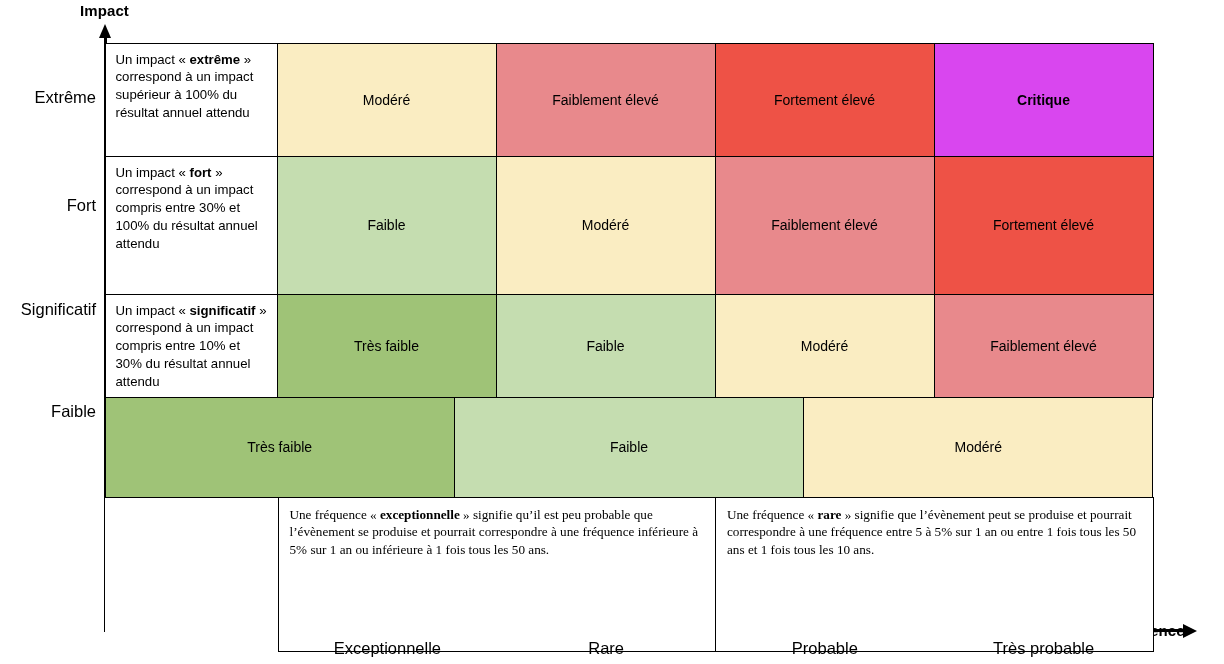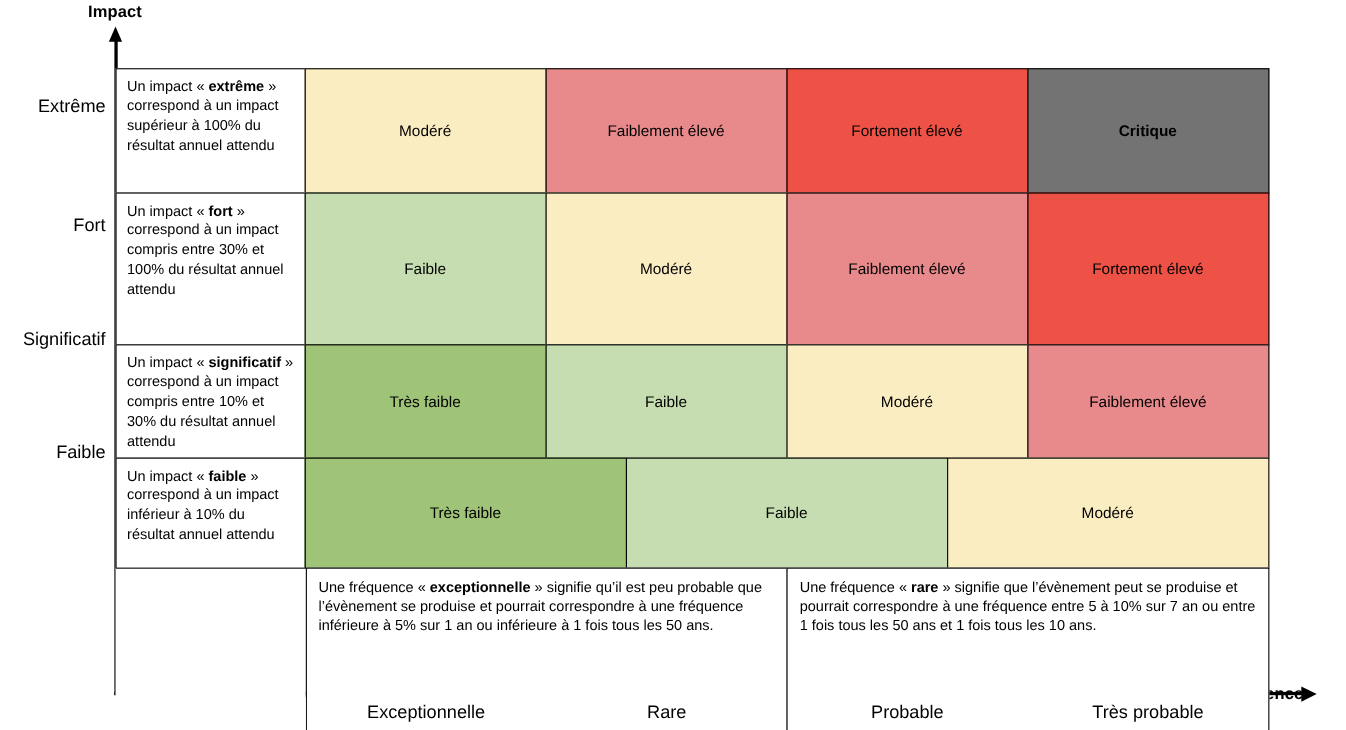--- a/index.html
+++ b/index.html
@@ -56,21 +56,20 @@
     line-height: 1.2;
   }
 
   
   #grid {
     position: absolute;
     left: 105px;
     top: 43px;
     width: 1048px;
     height: 577px;
-    margin-top: 19px;
   }
   .grid-row { display: flex; width: 100%; }
   .cell {
     position: relative;
     border: 1px solid #000;
     margin: -0.5px;
     display: flex;
     align-items: center;
     justify-content: center;
     overflow: hidden;
@@ -101,20 +100,21 @@
   }
   .freq-cell {
     flex: 1 1 0;
     background: #ffffff;
     align-items: flex-start;
     justify-content: flex-start;
     padding: 8px 9px 5px 11px;
     font-size: 13.2px;
     line-height: 1.36;
     text-align: left;
+    font-family: Liberation Serif, serif;
   }
   .desc-cell p, .freq-cell p { margin: 0; }
   .desc-cell b, .freq-cell b { font-weight: bold; }
 
   
   .r0 { height: 113px; }
   .r1 { height: 138px; }
   .r2 { height: 103px; }
   .r3 { height: 100px; }
   .r4 { height: 154px; }
@@ -156,21 +156,21 @@
 
   <div id="grid">
 
     <div class="grid-row r0">
       <div class="cell desc-cell">
         <p><span>Un impact « </span><b>extrême</b><span> » correspond à un impact supérieur à 100% du résultat annuel attendu</span></p>
       </div>
       <div class="cell matrix-cell" style="background:#faedc2">Modéré</div>
       <div class="cell matrix-cell" style="background:#e8898c">Faiblement élevé</div>
       <div class="cell matrix-cell" style="background:#ee5246">Fortement élevé</div>
-      <div class="cell matrix-cell critique" style="background:#737373">Critique</div>
+      <div class="cell matrix-cell critique" style="background:#d946ef">Critique</div>
     </div>
 
     <div class="grid-row r1">
       <div class="cell desc-cell">
         <p><span>Un impact « </span><b>fort</b><span> » correspond à un impact compris entre 30% et 100% du résultat annuel attendu</span></p>
       </div>
       <div class="cell matrix-cell" style="background:#c5ddb0">Faible</div>
       <div class="cell matrix-cell" style="background:#faedc2">Modéré</div>
       <div class="cell matrix-cell" style="background:#e8898c">Faiblement élevé</div>
       <div class="cell matrix-cell" style="background:#ee5246">Fortement élevé</div>
@@ -180,35 +180,32 @@
       <div class="cell desc-cell">
         <p><span>Un impact « </span><b>significatif</b><span> » correspond à un impact compris entre 10% et 30% du résultat annuel attendu</span></p>
       </div>
       <div class="cell matrix-cell" style="background:#9fc377">Très faible</div>
       <div class="cell matrix-cell" style="background:#c5ddb0">Faible</div>
       <div class="cell matrix-cell" style="background:#faedc2">Modéré</div>
       <div class="cell matrix-cell" style="background:#e8898c">Faiblement élevé</div>
     </div>
 
     <div class="grid-row r3">
-      <div class="cell desc-cell">
-        <p><span>Un impact « </span><b>faible</b><span> » correspond à un impact inférieur à 10% du résultat annuel attendu</span></p>
-      </div>
       <div class="cell matrix-cell" style="background:#9fc377">Très faible</div>
       <div class="cell matrix-cell" style="background:#c5ddb0">Faible</div>
       <div class="cell matrix-cell" style="background:#faedc2">Modéré</div>
     </div>
 
     <div class="grid-row r4">
       <div class="spacer-cell"></div>
       <div class="cell freq-cell">
         <p><span>Une fréquence « </span><b>exceptionnelle</b><span> » signifie qu’il est peu probable que l’évènement se produise et pourrait correspondre à une fréquence inférieure à 5% sur 1 an ou inférieure à 1 fois tous les 50 ans.</span></p>
       </div>
       <div class="cell freq-cell">
-        <p><span>Une fréquence « </span><b>rare</b><span> » signifie que l’évènement peut se produise et pourrait correspondre à une fréquence entre 5 à 10% sur 7 an ou entre 1 fois tous les 50 ans et 1 fois tous les 10 ans.</span></p>
+        <p><span>Une fréquence « </span><b>rare</b><span> » signifie que l’évènement peut se produise et pourrait correspondre à une fréquence entre 5 à 5% sur 1 an ou entre 1 fois tous les 50 ans et 1 fois tous les 10 ans.</span></p>
       </div>
     </div>
   </div>
 
   <div id="col-labels">
     <div class="spacer-cell"></div>
     <div class="col-label">Exceptionnelle</div>
     <div class="col-label">Rare</div>
     <div class="col-label">Probable</div>
     <div class="col-label">Très probable</div>

